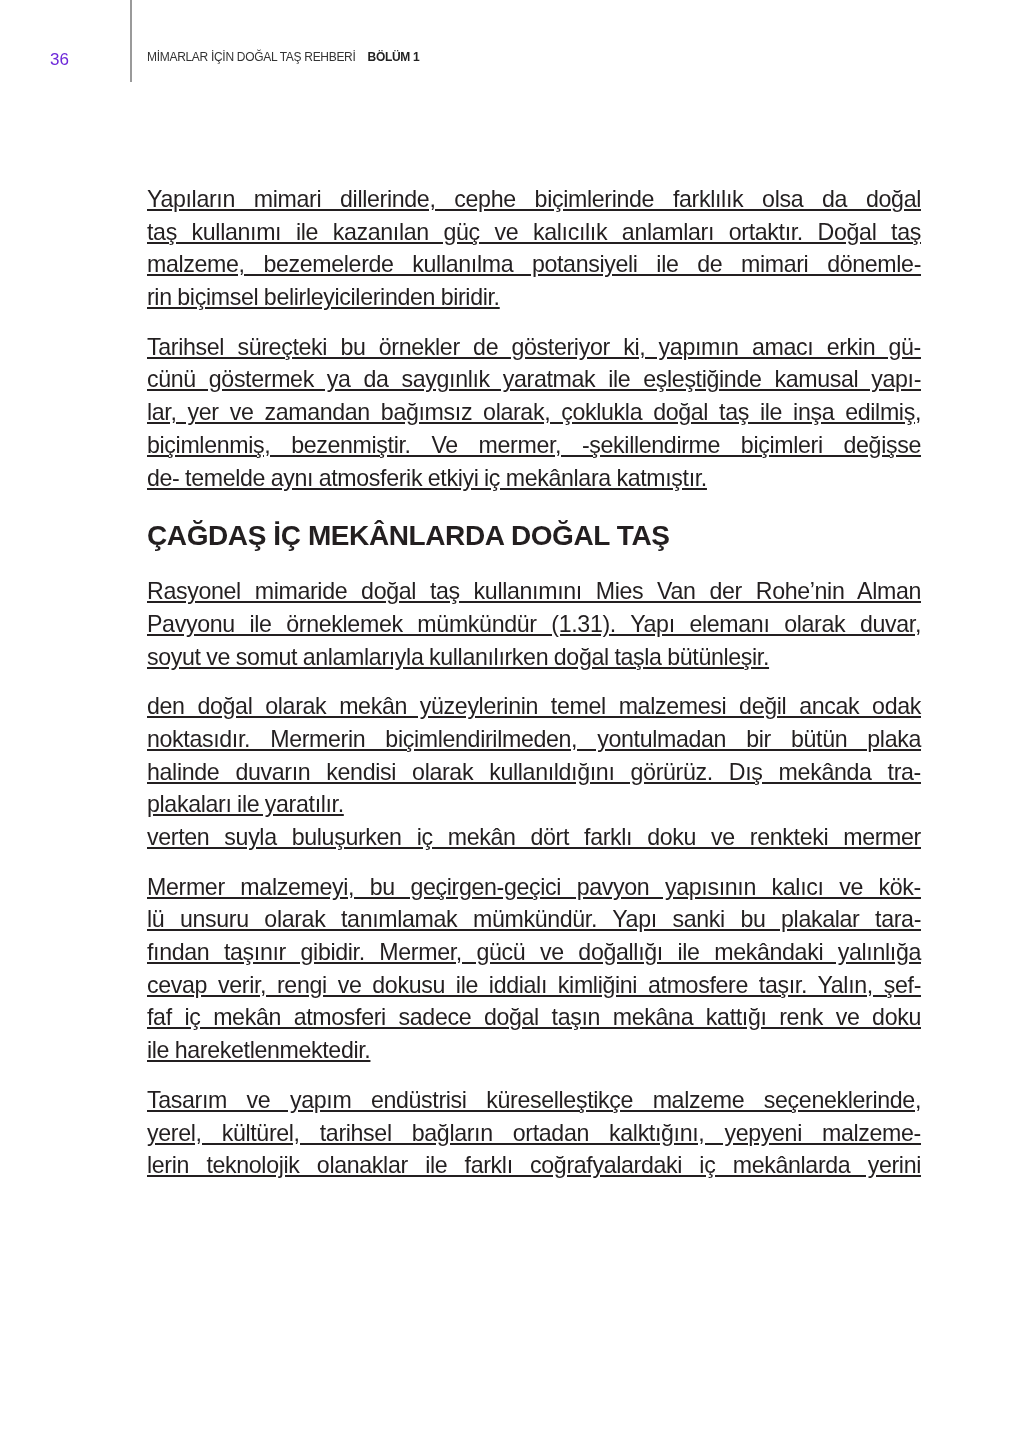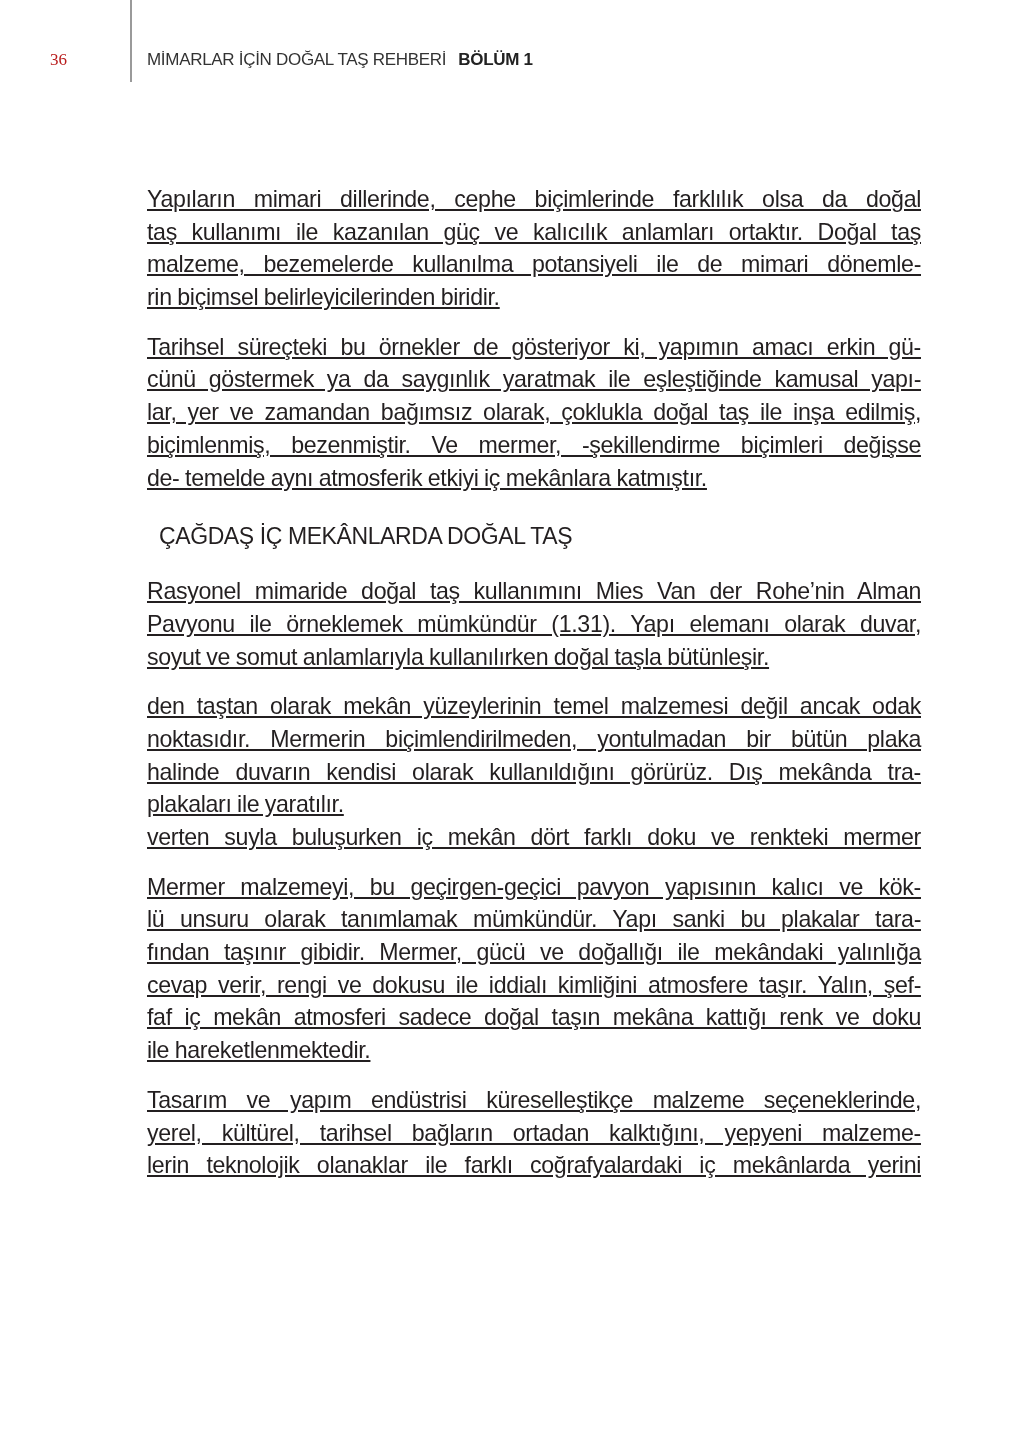--- a/index.html
+++ b/index.html
@@ -1,26 +1,26 @@
 <!DOCTYPE html>
 <html><head>
 <meta charset="utf-8">
 <style>
   html, body { margin: 0; padding: 0; background: #ffffff; }
   body { width: 1026px; height: 1440px; position: relative; overflow: hidden;
          font-family: "Liberation Sans", "DejaVu Sans", sans-serif; color: #231f20; }
   .rule { position: absolute; left: 130px; top: 0; width: 2px; height: 82px; background: #9a9a9a; }
-  .page-num { position: absolute; left: 50px; top: 50px; font-size: 17px; color: #b91c1c; font-family: Liberation Serif, serif; }
-  .running-head { position: absolute; left: 147px; top: 50px; font-size: 17px; color: #333; white-space: nowrap; letter-spacing: -0.3px; }
+  .page-num { position: absolute; left: 50px; top: 50px; font-size: 17px; color: #6d28d9; }
+  .running-head { position: absolute; left: 147px; top: 50px; font-size: 12px; color: #333; white-space: nowrap; letter-spacing: -0.3px; }
   .running-head .bold { font-weight: bold; color: #222; margin-left: 12px; }
   .body { position: absolute; left: 147px; top: 183px; width: 774px; }
   .para { margin: 0 0 17px 0; }
   .line { display: block; font-size: 23.2px; line-height: 32.7px; height: 32.7px; text-align: justify; text-align-last: justify; white-space: nowrap; overflow: visible; letter-spacing: -0.35px; word-spacing: -0.5px; text-decoration: underline; }
   .line.last { text-align-last: left; }
-  .heading { font-size: 23px; font-weight: normal; line-height: 32px; margin: 26px 0 23px 12px; letter-spacing: -0.4px; }
+  .heading { font-size: 28px; font-weight: bold; line-height: 32px; margin: 26px 0 23px 0; letter-spacing: -0.4px; }
 </style>
 </head>
 <body>
 
 <div class="rule"></div>
 <div class="page-num">36</div>
 <div class="running-head">
   <span>MİMARLAR İÇİN DOĞAL TAŞ REHBERİ</span><span class="bold">BÖLÜM 1</span>
 </div>
 
@@ -41,21 +41,21 @@
       </div>
     </div>
   <div class="heading">ÇAĞDAŞ İÇ MEKÂNLARDA DOĞAL TAŞ</div>
   <div id="after">
       <div class="para">
         <span class="line">Rasyonel mimaride doğal taş kullanımını Mies Van der Rohe’nin Alman</span>
         <span class="line">Pavyonu ile örneklemek mümkündür (1.31). Yapı elemanı olarak duvar,</span>
         <span class="line last">soyut ve somut anlamlarıyla kullanılırken doğal taşla bütünleşir.</span>
       </div>
       <div class="para">
-        <span class="line">den taştan olarak mekân yüzeylerinin temel malzemesi değil ancak odak</span>
+        <span class="line">den doğal olarak mekân yüzeylerinin temel malzemesi değil ancak odak</span>
         <span class="line">noktasıdır. Mermerin biçimlendirilmeden, yontulmadan bir bütün plaka</span>
         <span class="line">halinde duvarın kendisi olarak kullanıldığını görürüz. Dış mekânda tra-</span>
         <span class="line last">plakaları ile yaratılır.</span>
         <span class="line">verten suyla buluşurken iç mekân dört farklı doku ve renkteki mermer</span>
       </div>
       <div class="para">
         <span class="line">Mermer malzemeyi, bu geçirgen-geçici pavyon yapısının kalıcı ve kök-</span>
         <span class="line">lü unsuru olarak tanımlamak mümkündür. Yapı sanki bu plakalar tara-</span>
         <span class="line">fından taşınır gibidir. Mermer, gücü ve doğallığı ile mekândaki yalınlığa</span>
         <span class="line">cevap verir, rengi ve dokusu ile iddialı kimliğini atmosfere taşır. Yalın, şef-</span>

